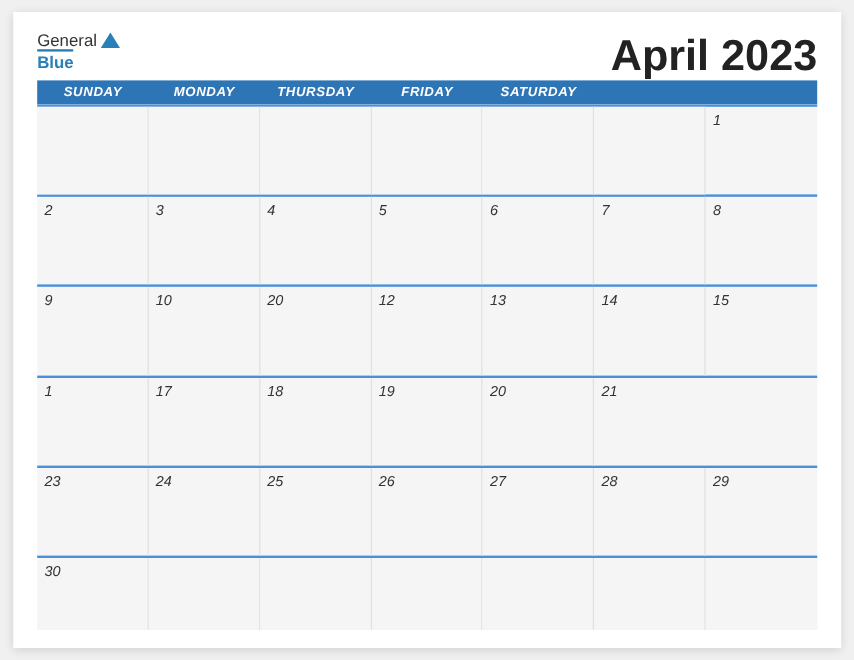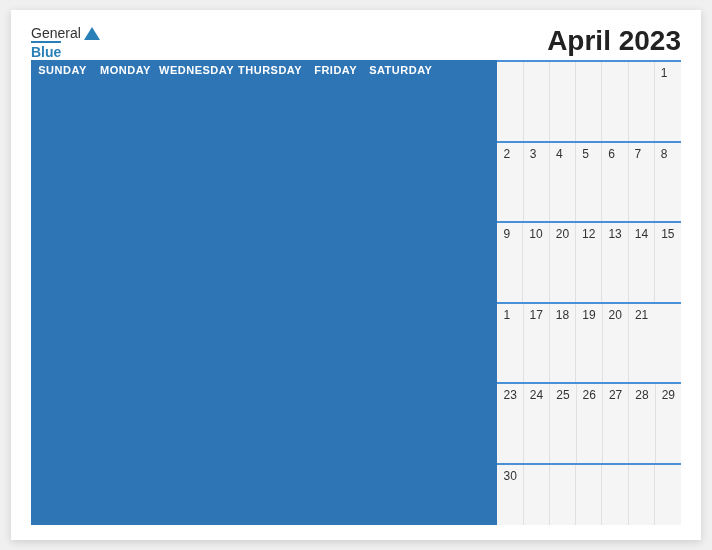--- a/index.html
+++ b/index.html
@@ -46,30 +46,31 @@
       margin-left: 3px;
       vertical-align: middle;
     }
 
     .logo-line {
       display: flex;
       align-items: center;
     }
 
     .month-title {
-      font-size: 28px;
+      font-size: 36px;
       font-weight: bold;
       color: #222;
       text-align: right;
     }
 
     .calendar-grid {
       flex: 1;
       display: flex;
-      flex-direction: row;
+      flex-direction: column;
+      font-style: italic;
     }
 
     .day-headers {
       display: grid;
       grid-template-columns: repeat(7, 1fr);
       background: #2e75b6;
     }
 
     .day-header {
       color: white;
@@ -133,21 +134,20 @@
       </div>
       <div style="font-size:14px;color:#2980b9;font-weight:bold;border-top:2px solid #2980b9;padding-top:1px;">Blue</div>
     </div>
     <div class="month-title">April 2023</div>
   </div>
 
   <div class="calendar-grid">
     <div class="day-headers">
     <div class="day-header">Sunday</div>
         <div class="day-header">Monday</div>
-        <div class="day-header">Wednesday</div>
         <div class="day-header">Thursday</div>
         <div class="day-header">Friday</div>
         <div class="day-header">Saturday</div>
       </div>
 
     <div class="calendar-body">
     <div class="week-row">
           <div class="day-cell empty"></div>
           <div class="day-cell empty"></div>
           <div class="day-cell empty"></div>

